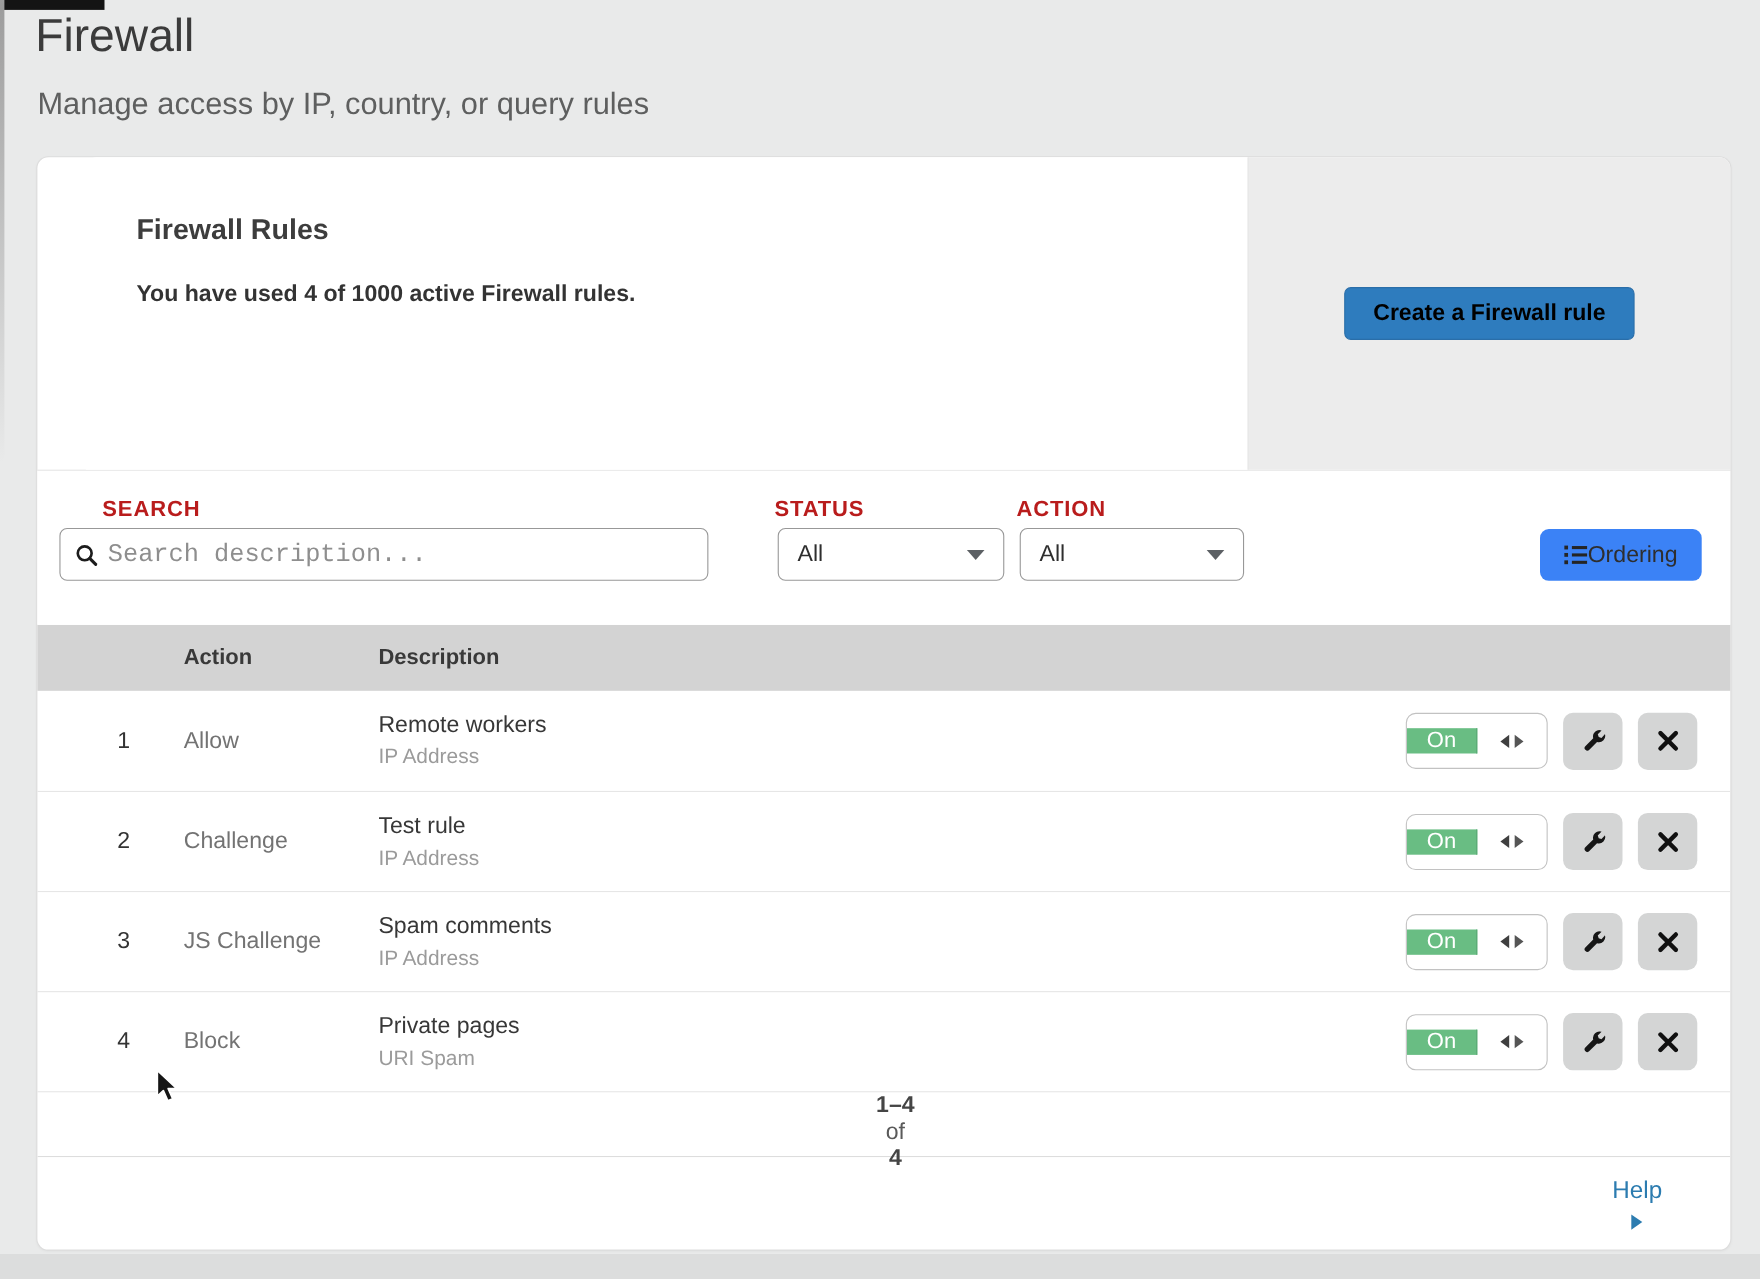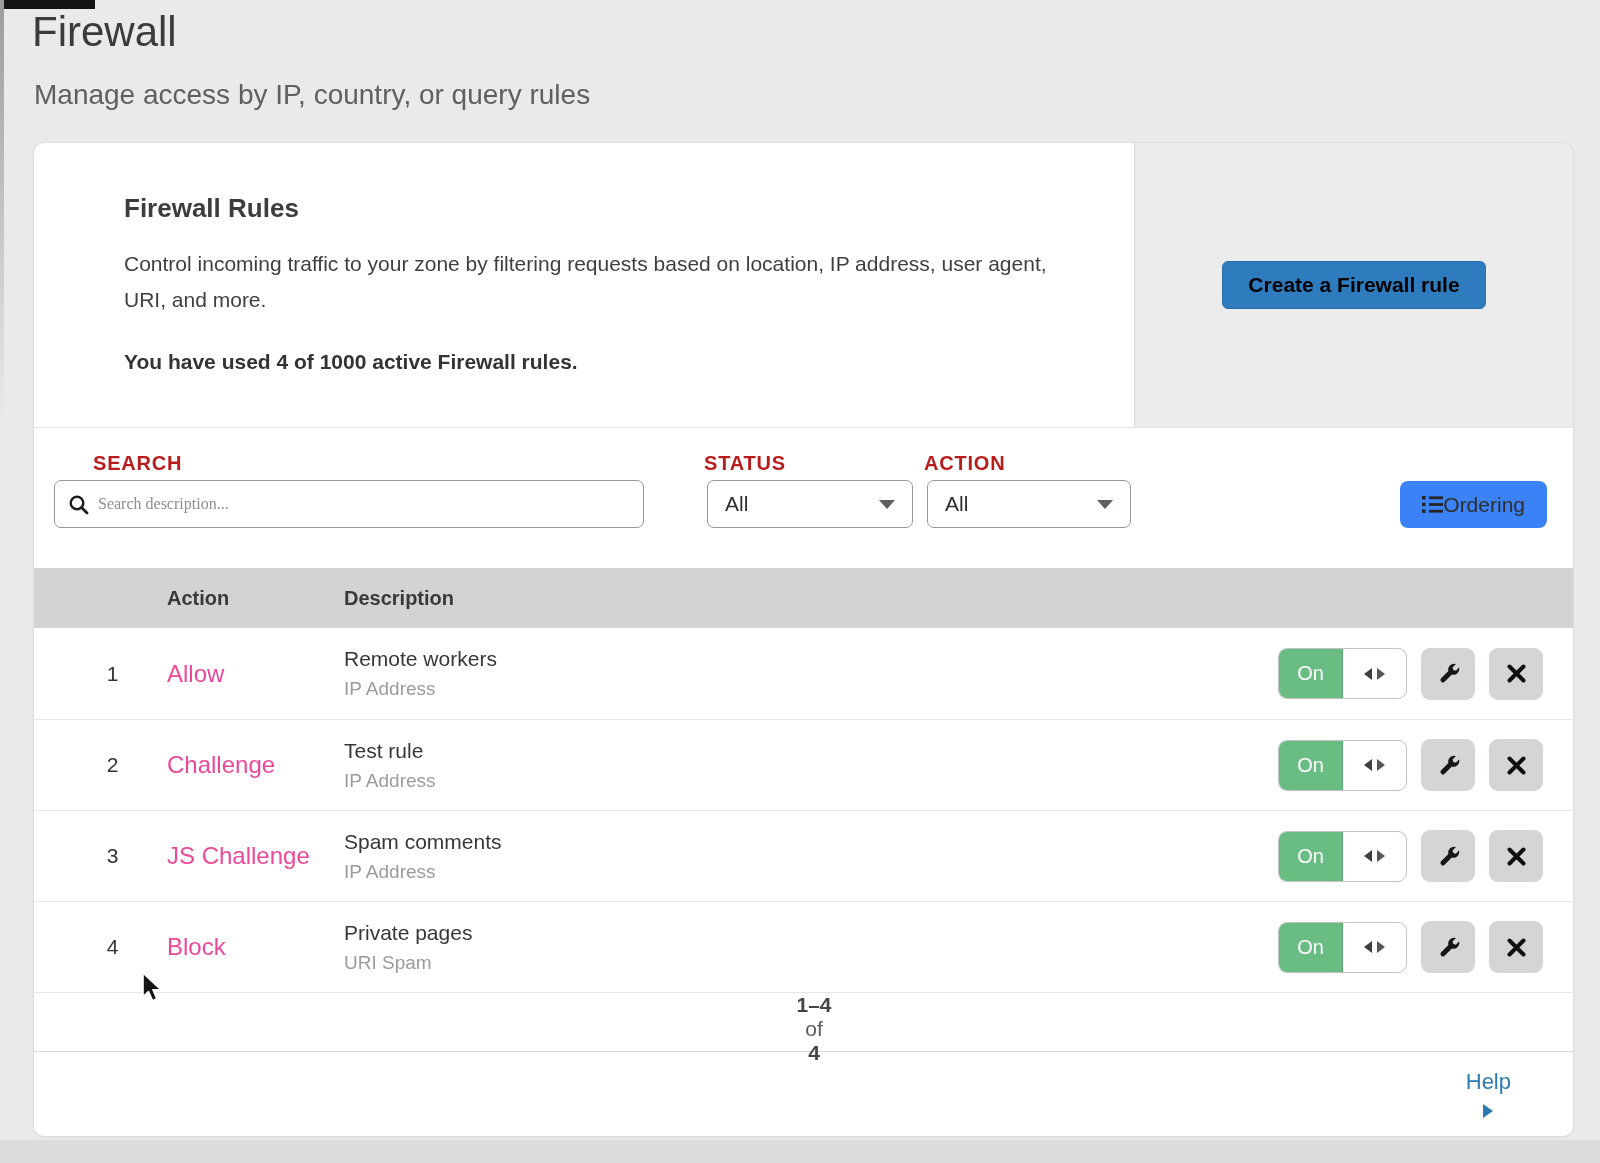--- a/index.html
+++ b/index.html
@@ -36,48 +36,48 @@
     font-family:inherit; }
 
   
   .filters { position:relative; height:140px; background:#fff; }
   .filter-label { position:absolute; font-size:20px; font-weight:700; letter-spacing:.8px; color:#b91c1c; top:24px;margin-left:37px; }
   .lbl-search { left:22px; } .lbl-status { left:633px; } .lbl-action { left:853px; }
   .search-box { position:absolute; left:20px; top:52px; width:590px; height:48px;
     border:1px solid #989898; border-radius:7px; background:#fff;
     display:flex; align-items:center; padding:0 13px; gap:9px; }
   .search-box svg { flex:0 0 auto; }
-  .search-box input { border:none; outline:none; flex:1; font-size:16px; color:#15803d;
-    font-family:Liberation Serif, serif; background:transparent; }
+  .search-box input { border:none; outline:none; flex:1; font-size:23px; color:#15803d;
+    font-family:Liberation Mono, monospace; background:transparent; }
   .search-box input::placeholder { color:#8e8e8e; }
   .select-box { position:absolute; top:52px; height:48px; border:1px solid #989898; border-radius:7px;
     background:#fff; display:flex; align-items:center; justify-content:space-between;
     padding:0 17px; font-size:21px; color:#2e2e2e; cursor:pointer;margin-left:40px; }
   .sel-status { left:633px; width:206px; }
   .sel-action { left:853px; width:204px; }
   .caret-down { width:0; height:0; border-left:8px solid transparent; border-right:8px solid transparent;
     border-top:9px solid #5c6064; }
   .ordering-btn { position:absolute; right:26px; top:53px; height:47px; background:#3b82f6;
     border:none; border-radius:8px; display:flex; align-items:center; padding:0 22px;
     font-size:21px; color:#2e2e2e; font-family:inherit; cursor:pointer; }
 
   
   .table-head { height:60px; background:#d3d3d3; display:flex; align-items:center;
     font-size:20px; font-weight:700; color:#393939; }
   .col-priority { width:133px; }
   .col-action { width:177px; }
   .rule-row { height:91px; display:flex; align-items:center; border-top:1px solid #e6e6e6; }
   .rule-row:first-child { border-top:none; }
   .row-priority { width:133px; text-align:center; padding-left:24px; font-size:21px; color:#333; }
-  .row-action { width:177px; font-size:24px; color:#ec4899; }
+  .row-action { width:177px; font-size:21px; color:#737373; }
   .row-desc .desc-title { font-size:21px; color:#373737; }
   .row-desc .desc-type { font-size:19px; color:#9b9b9b; margin-top:7px; }
   .row-controls { margin-left:auto; display:flex; align-items:center; gap:14px; padding-right:30px; }
   .toggle { width:129px; height:51px; border:1px solid #c2c2c2; border-radius:9px;
-    display:flex; overflow:hidden; background:#fff; cursor:pointer; }
+    display:flex; overflow:hidden; background:#fff; cursor:pointer;align-items:center; }
   .toggle-on { width:64px; background:#69bd83; border-right:1px solid #5aa974; color:#fff;
     display:flex; align-items:center; justify-content:center; font-size:20px; }
   .toggle-handle { flex:1; display:flex; align-items:center; justify-content:center; gap:5px; }
   .tri-left { width:0; height:0; border-top:6px solid transparent; border-bottom:6px solid transparent;
     border-right:8px solid #3f3f3f; }
   .tri-right { width:0; height:0; border-top:6px solid transparent; border-bottom:6px solid transparent;
     border-left:8px solid #555; }
   .icon-btn { width:54px; height:52px; background:#d4d5d5; border:none; border-radius:9px;
     display:flex; align-items:center; justify-content:center; cursor:pointer; }
 
@@ -103,21 +103,20 @@
 <div class="bottom-strip"></div>
 
 <h1 class="page-title">Firewall</h1>
 <div class="page-subtitle">Manage access by IP, country, or query rules</div>
 
 <div class="card">
 
   <div class="card-top">
     <div class="card-top-left">
       <h2>Firewall Rules</h2>
-      <p>Control incoming traffic to your zone by filtering requests based on location, IP address, user agent, URI, and more.</p>
       <div class="usage-line">You have used 4 of 1000 active Firewall rules.</div>
     </div>
     <div class="card-top-right">
       <button class="create-btn">Create a Firewall rule</button>
     </div>
   </div>
 
   <div class="filters">
     <div class="filter-label lbl-search">SEARCH</div>
     <div class="search-box">

